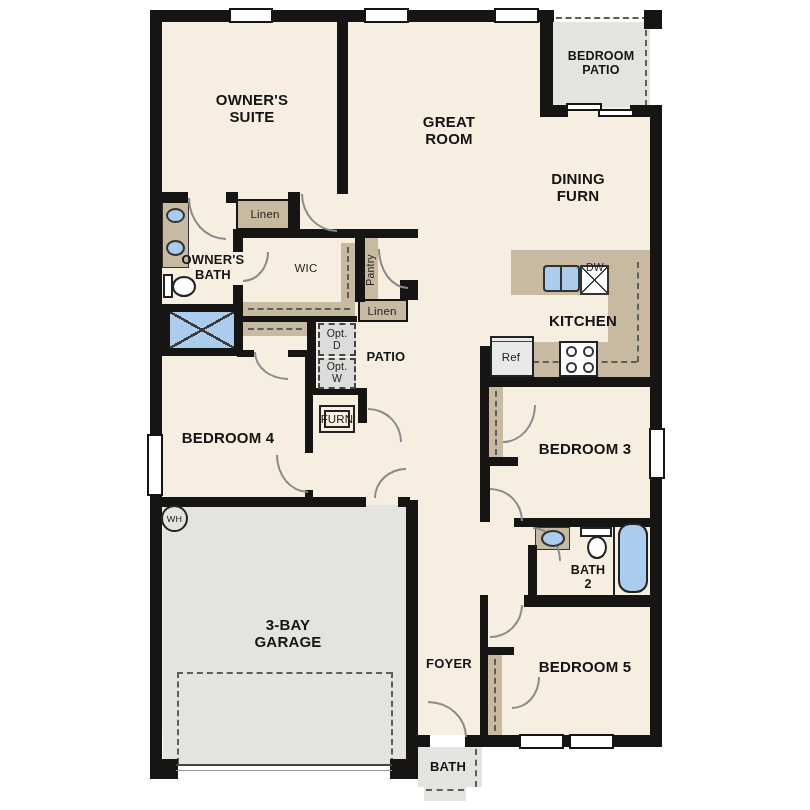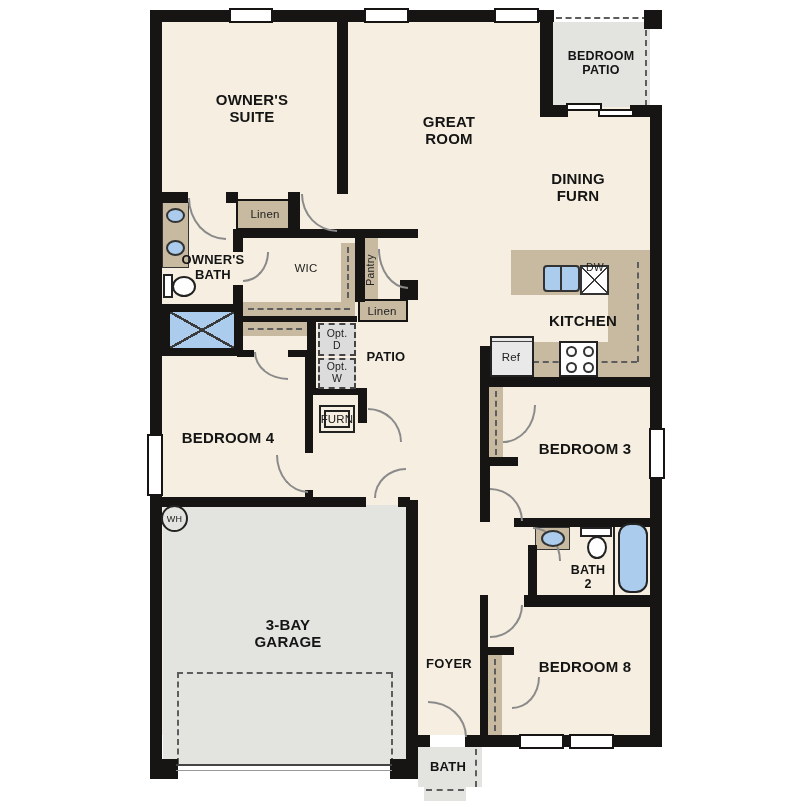--- a/index.html
+++ b/index.html
@@ -202,21 +202,21 @@
   <div class="lbl s11" style="left:382px;top:311px;">Linen</div>
   <div class="lbl s10 rot" style="left:371px;top:270px;">Pantry</div>
   <div class="lbl s13" style="left:386px;top:357px;">PATIO</div>
   <div class="lbl s10" style="left:337px;top:340px;">Opt.
 D</div>
   <div class="lbl s10" style="left:337px;top:373px;">Opt.
 W</div>
   <div class="lbl s11" style="left:337px;top:419px;">FURN</div>
   <div class="lbl s15" style="left:228px;top:429px;margin-top:9px;">BEDROOM 4</div>
   <div class="lbl s15" style="left:585px;top:449px;">BEDROOM 3</div>
-  <div class="lbl s15" style="left:585px;top:667px;">BEDROOM 8</div>
+  <div class="lbl s15" style="left:585px;top:667px;">BEDROOM 5</div>
   <div class="lbl s12" style="left:588px;top:577px;">BATH
 2</div>
   <div class="lbl s11" style="left:511px;top:357px;">Ref</div>
   <div class="lbl s10" style="left:595px;top:268px;">DW</div>
   <div class="lbl s9" style="left:174.5px;top:518.5px;">WH</div>
   <div class="lbl s15" style="left:288px;top:634px;">3-BAY
 GARAGE</div>
   <div class="lbl s13" style="left:449px;top:664px;">FOYER</div>
   <div class="lbl s13" style="left:448px;top:767px;">BATH</div>
 

